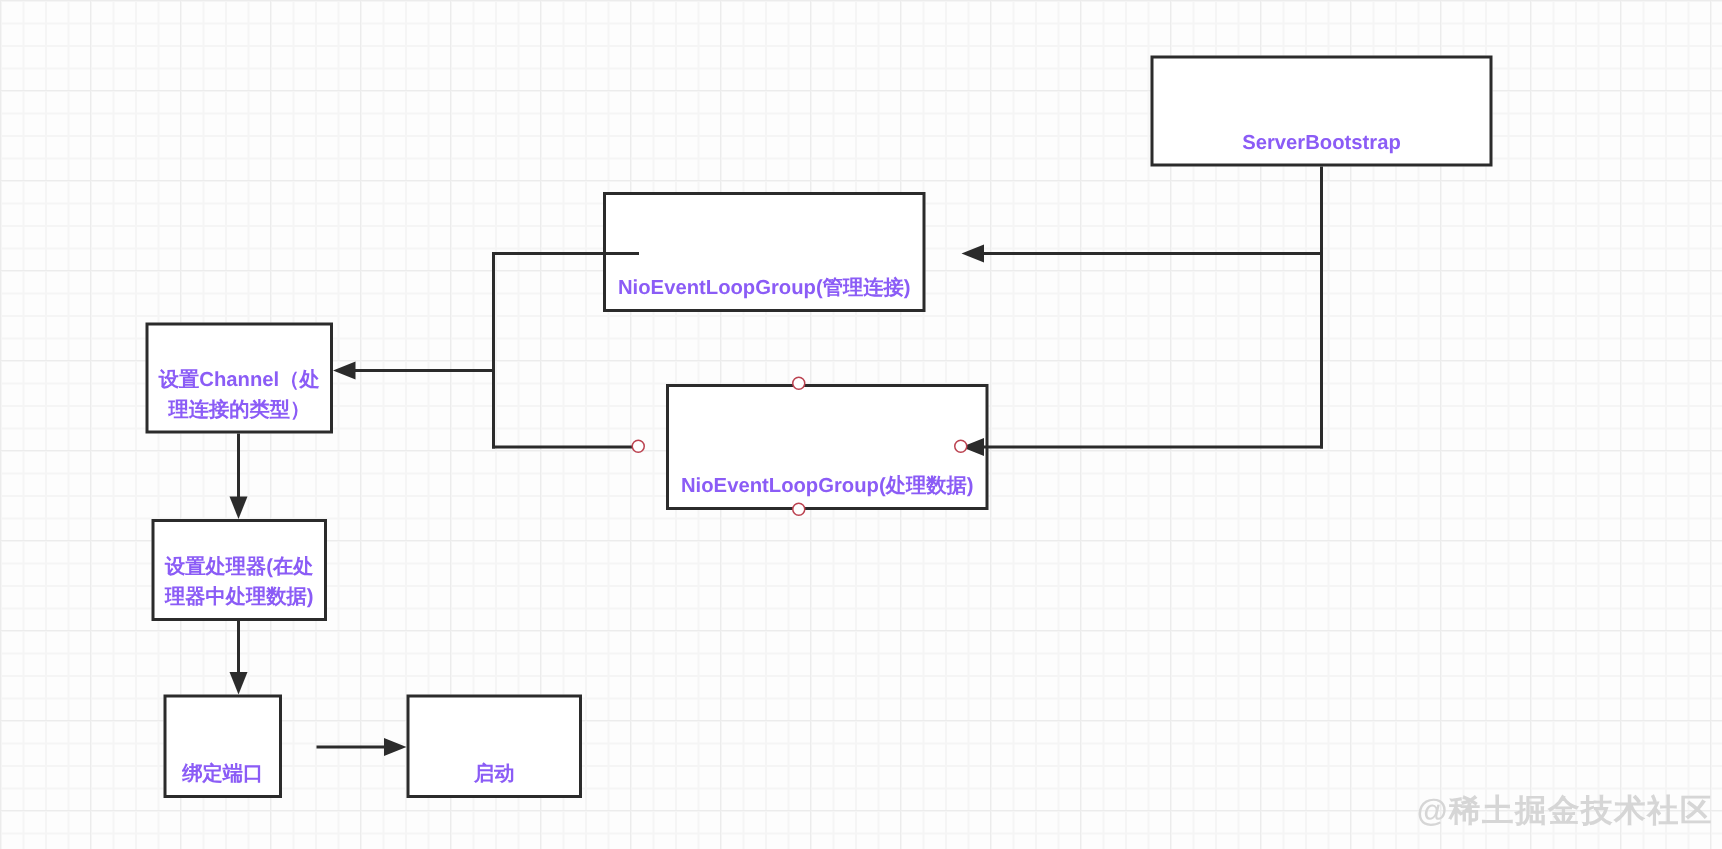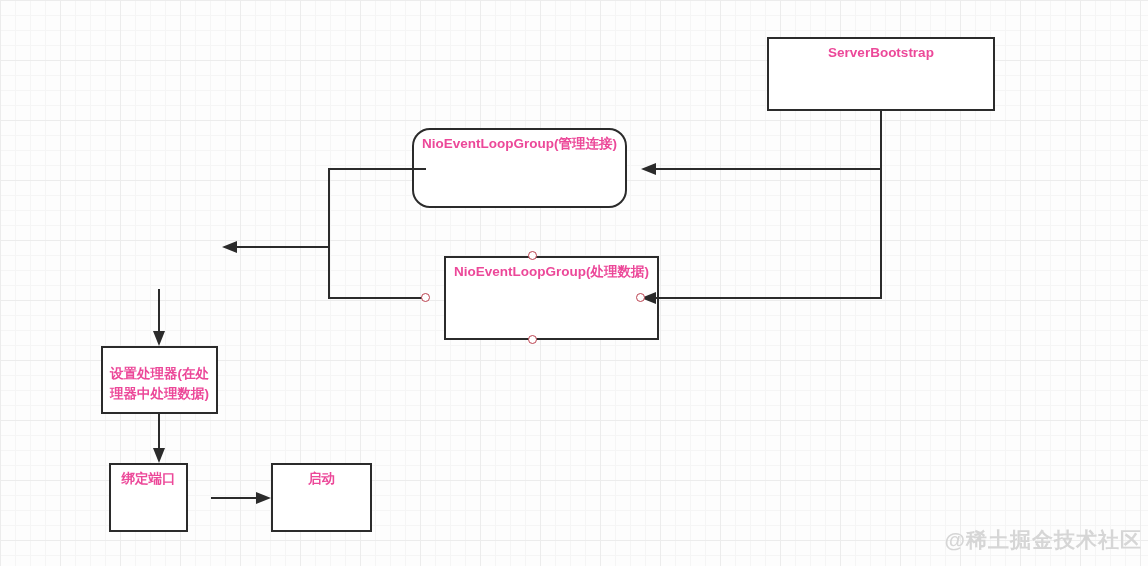--- a/index.html
+++ b/index.html
@@ -14,23 +14,23 @@
       linear-gradient(90deg, #ececec 1px, transparent 1px),
       linear-gradient(#f5f5f5 1px, transparent 1px),
       linear-gradient(90deg, #f5f5f5 1px, transparent 1px);
     background-size:60px 60px,60px 60px,15px 15px,15px 15px;
   }
   .node{
     position:absolute;
     background:#fff;
     border:2px solid #2b2b2b;
     box-sizing:border-box;
-    display:flex;align-items:flex-start;justify-content:center;
+    display:flex;align-items:flex-end;justify-content:center;
     text-align:center;
-    font-size:13.5px;font-weight:bold;color:#ec4899;
+    font-size:13.5px;font-weight:bold;color:#8b5cf6;
     line-height:1.5;
     padding:4px 8px;
   }
   .edge{position:absolute;background:#2b2b2b;}
   .edge.h{height:2px;}
   .edge.v{width:2px;}
   .ah{position:absolute;width:0;height:0;}
   .ah.left {border-top:6px solid transparent;border-bottom:6px solid transparent;border-right:15px solid #2b2b2b;}
   .ah.right{border-top:6px solid transparent;border-bottom:6px solid transparent;border-left:15px solid #2b2b2b;}
   .ah.down {border-left:6px solid transparent;border-right:6px solid transparent;border-top:15px solid #2b2b2b;}
@@ -46,38 +46,41 @@
 </style>
 </head>
 <body>
 
 <div class="canvas">
 
   <div class="node" style="left:767px;top:37px;width:228px;height:74px;">
     <span>ServerBootstrap</span>
   </div>
 
-  <div class="node" style="left:412px;top:128px;width:215px;height:80px;border-radius:18px;">
+  <div class="node" style="left:402px;top:128px;width:215px;height:80px;">
     <span>NioEventLoopGroup(管理连接)</span>
   </div>
 
   <div class="node" style="left:444px;top:256px;width:215px;height:84px;">
     <span>NioEventLoopGroup(处理数据)</span>
   </div>
 
+  <div class="node" style="left:97px;top:215px;width:125px;height:74px;padding:4px 5px;">
+    <span>设置Channel（处理连接的类型）</span>
+  </div>
 
-  <div class="node" style="left:101px;top:346px;width:117px;height:68px;padding:16px 5px;">
+  <div class="node" style="left:101px;top:346px;width:117px;height:68px;padding:4px 5px;">
     <span>设置处理器(在处理器中处理数据)</span>
   </div>
 
   <div class="node" style="left:109px;top:463px;width:79px;height:69px;">
     <span>绑定端口</span>
   </div>
 
-  <div class="node" style="left:271px;top:463px;width:101px;height:69px;">
+  <div class="node" style="left:271px;top:463px;width:117px;height:69px;">
     <span>启动</span>
   </div>
 
   <div class="edge v" style="left:880px;top:111px;height:188px;"></div>
 
   <div class="edge h" style="left:654px;top:168px;width:228px;"></div>
   <div class="ah left" style="left:641px;top:163px;"></div>
 
   <div class="edge h" style="left:654px;top:297px;width:228px;"></div>
   <div class="ah left" style="left:641px;top:292px;"></div>

